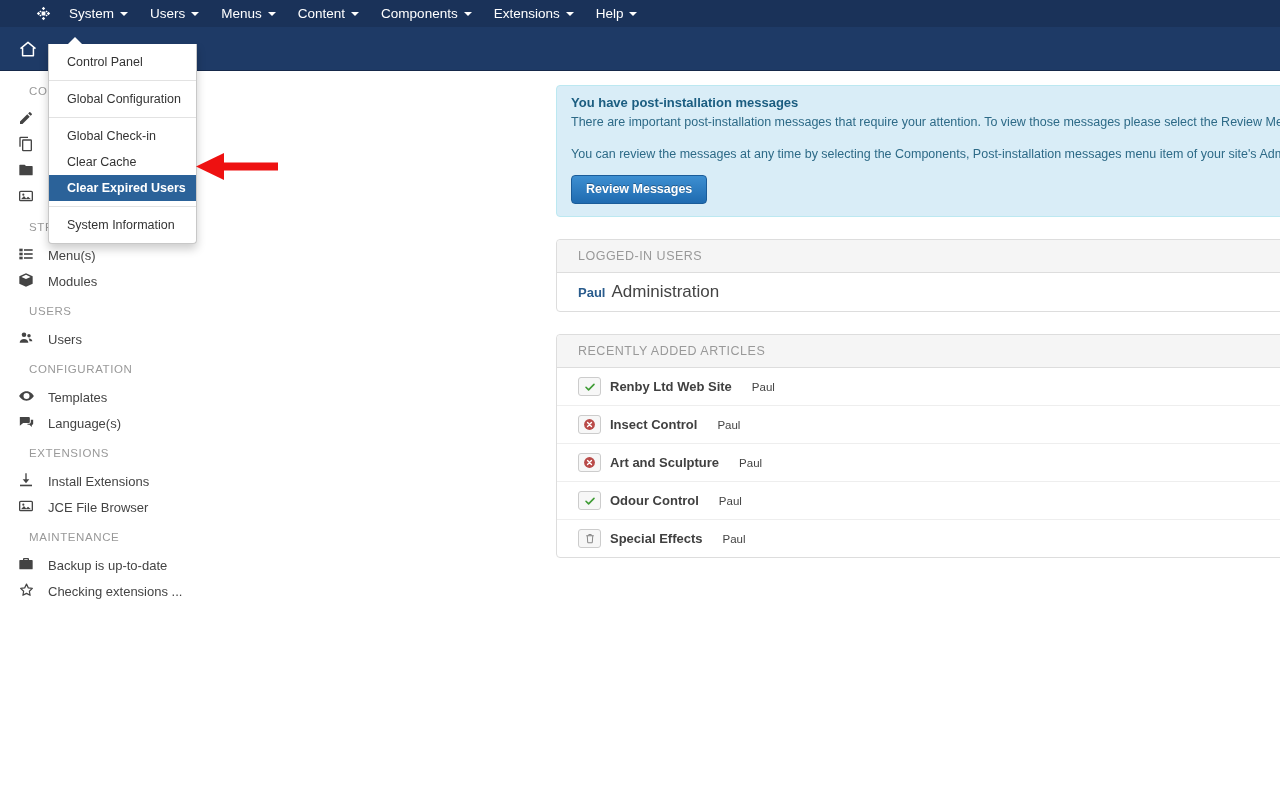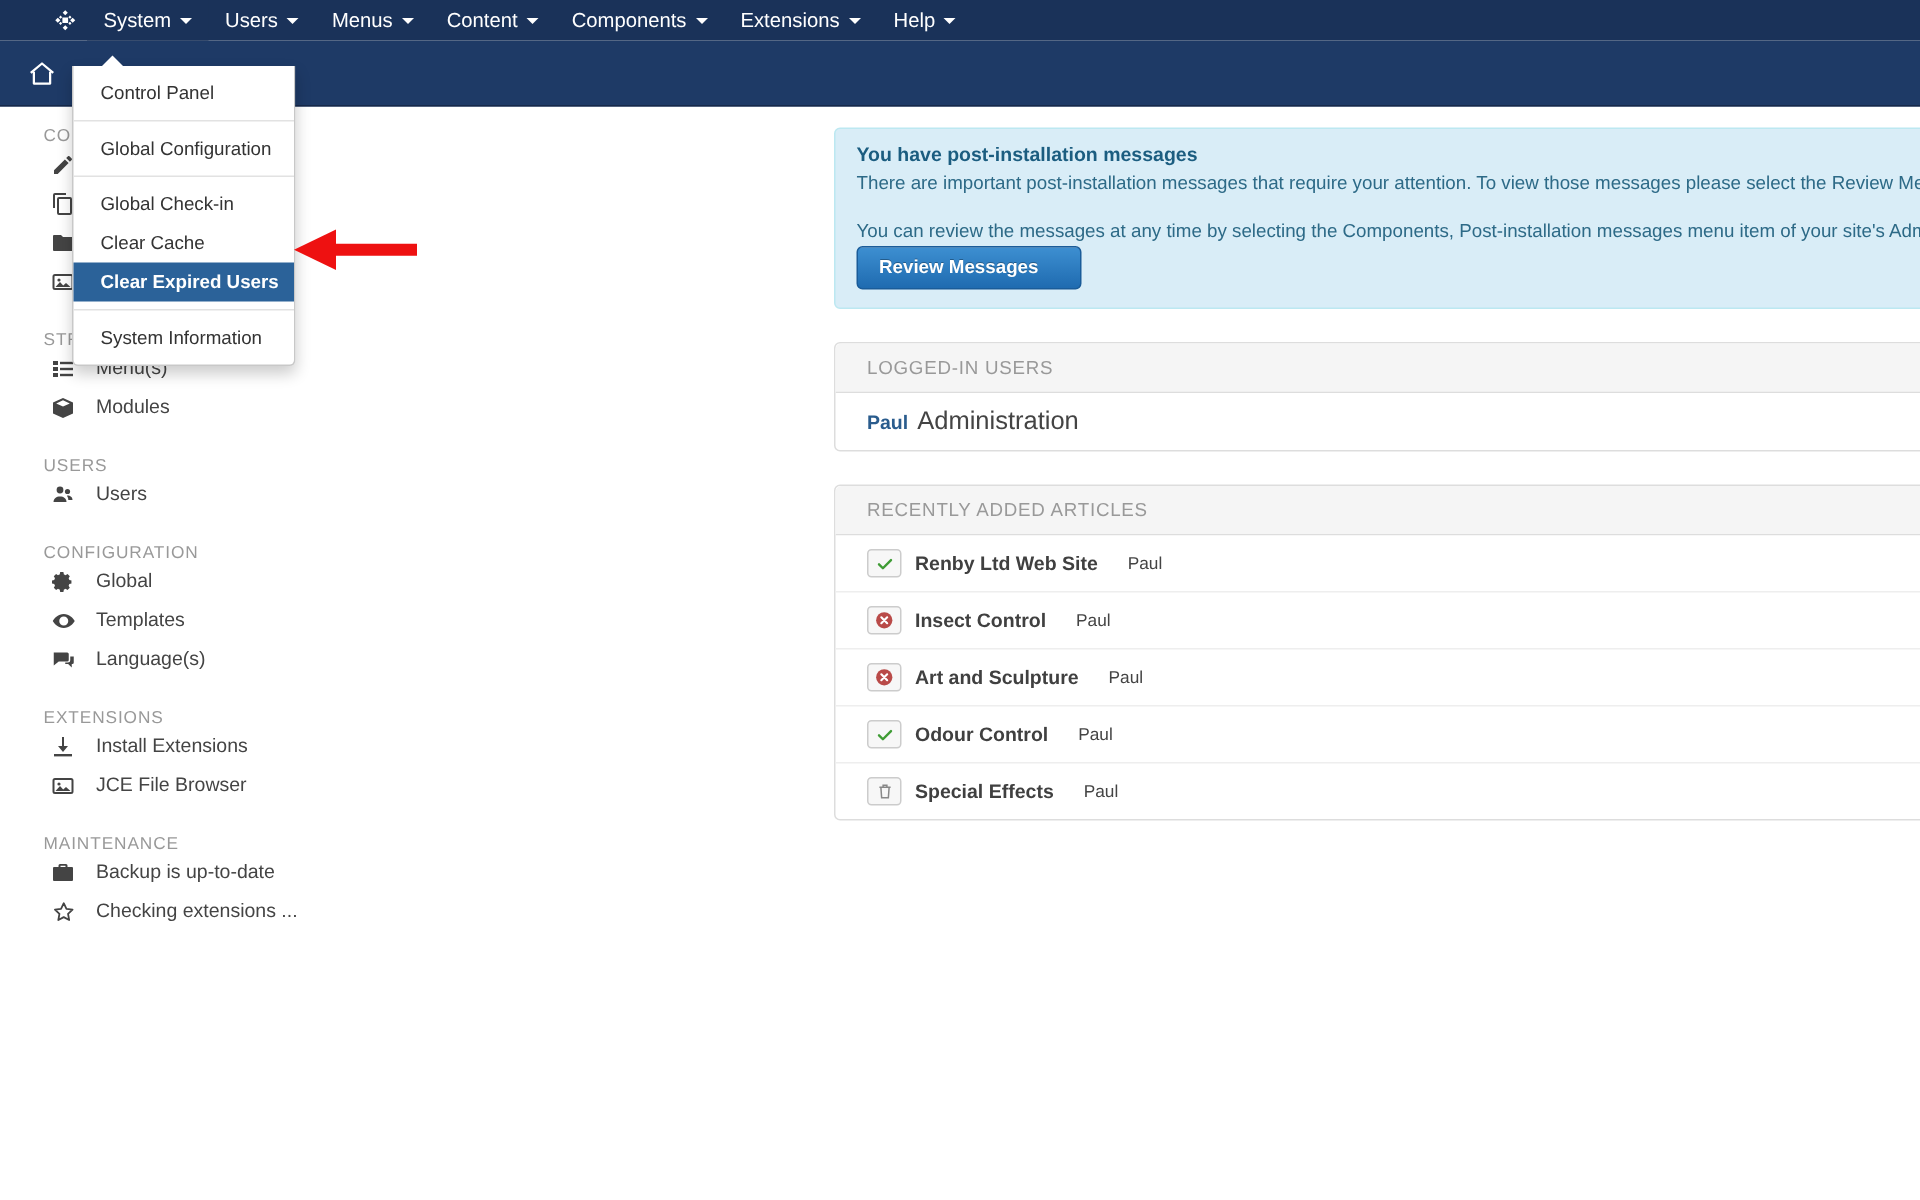--- a/index.html
+++ b/index.html
@@ -117,23 +117,23 @@
   }
   .side-head {
     font-size: 11.5px;
     color: #999999;
     letter-spacing: 0.6px;
     padding: 0 0 4px 29px;
     margin-top: 16px;
   }
   .side-head:first-child { margin-top: 0; }
   .side-link {
-    display: flex; align-items: flex-start;
+    display: flex; align-items: flex-end;
     height: 26px;
-    padding-left: 34px;
+    padding-left: 18px;
     font-size: 13px;
     color: #444444;
     cursor: pointer;
   }
   .side-link .sicon {
     width: 20px; height: 18px;
     margin-right: 10px;
     display: flex; align-items: center; justify-content: flex-start;
     color: #444444;
     flex: 0 0 20px;
@@ -165,22 +165,23 @@
     margin-bottom: 2px;
   }
   .alert-para {
     line-height: 20px;
     white-space: nowrap;
     overflow: hidden;
     margin: 0;
   }
   .alert-para.second { margin-top: 12px; }
   #review-messages-button {
+    margin-top: 11px;
     display: inline-block;
-    padding: 6px 28px 7px 14px;
+    padding: 6px 14px 7px 14px;
     font-size: 12.5px;
     font-weight: bold;
     color: #ffffff;
     background: linear-gradient(to bottom, #3d8fd1 0%, #1f6bb0 100%);
     border: 1px solid #1a5c99;
     border-radius: 4px;
     text-shadow: 0 -1px 0 rgba(0,0,0,0.3);
     cursor: pointer;
   }
 
@@ -352,29 +353,20 @@
           <circle cx="9" cy="7" r="3.4" fill="#444"></circle>
           <circle cx="16.5" cy="8.5" r="2.6" fill="#444"></circle>
           <path fill="#444" d="M2.5 19c0-3.6 2.9-5.6 6.5-5.6s6.5 2 6.5 5.6z"></path>
           <path fill="#444" d="M16.5 12.6c2.8 0 5 1.6 5 4.4h-4.2c0-1.7-.5-3.2-1.4-4.3z"></path>
         </svg>
     </span>
     <span class="slabel">Users</span>
   </div>
 
   <div class="side-head">CONFIGURATION</div>
-  <div class="side-link">
-    <span class="sicon">
-      <svg width="16" height="16" viewBox="0 0 24 24">
-          <path fill="#444" d="M12 8.2A3.8 3.8 0 1012 15.8 3.8 3.8 0 0012 8.2zm0 6a2.2 2.2 0 110-4.4 2.2 2.2 0 010 4.4z"></path>
-          <path fill="#444" d="M20.5 13.6l-.1-1.6.1-1.6-2.2-.5a6.6 6.6 0 00-.7-1.7l1.2-1.9-2.3-2.3-1.9 1.2a6.6 6.6 0 00-1.7-.7L12.4 2h-3.2l-.5 2.5a6.6 6.6 0 00-1.7.7L5.1 4l-2.3 2.3 1.2 1.9a6.6 6.6 0 00-.7 1.7L1 10.4v3.2l2.3.5c.2.6.4 1.2.7 1.7L2.8 17.7 5.1 20l1.9-1.2c.5.3 1.1.5 1.7.7l.5 2.5h3.2l.5-2.5c.6-.2 1.2-.4 1.7-.7l1.9 1.2 2.3-2.3-1.2-1.9c.3-.5.5-1.1.7-1.7z"></path>
-        </svg>
-    </span>
-    <span class="slabel">Global</span>
-  </div>
   <div class="side-link">
     <span class="sicon">
       <svg width="17" height="16" viewBox="0 0 24 24">
           <path fill="#444" d="M12 5C6.5 5 2.5 9.2 1 12c1.5 2.8 5.5 7 11 7s9.5-4.2 11-7c-1.5-2.8-5.5-7-11-7zm0 11.5A4.5 4.5 0 1112 7.5a4.5 4.5 0 010 9z"></path>
           <circle cx="12" cy="12" r="2.4" fill="#fff"></circle>
         </svg>
     </span>
     <span class="slabel">Templates</span>
   </div>
   <div class="side-link">

